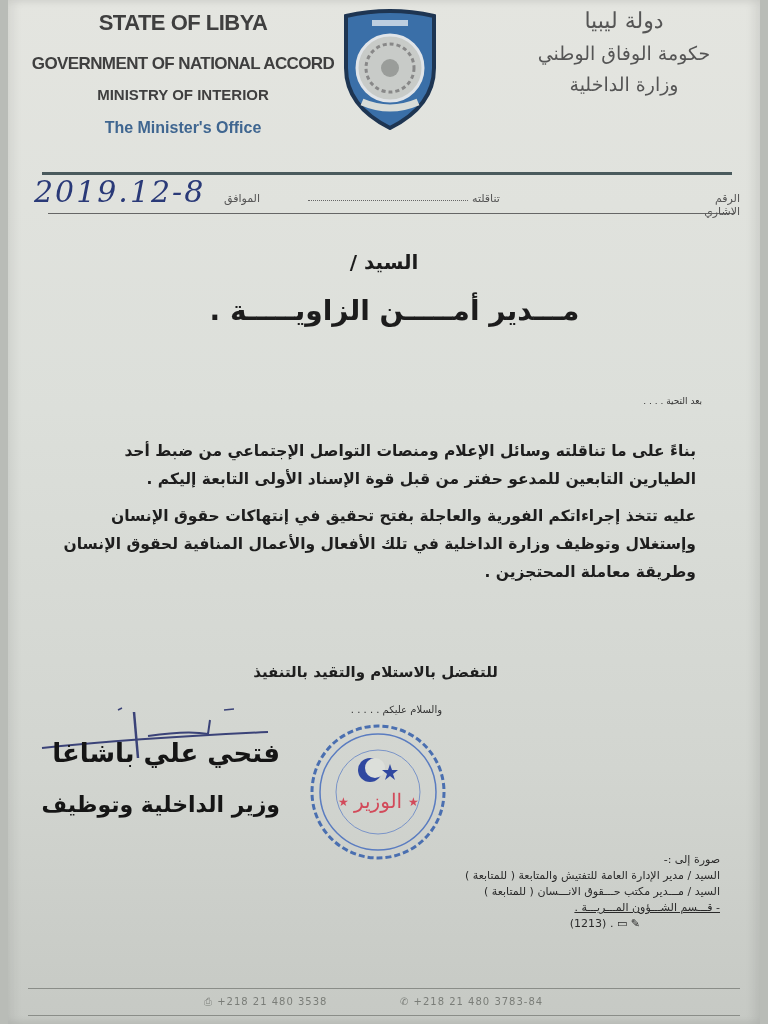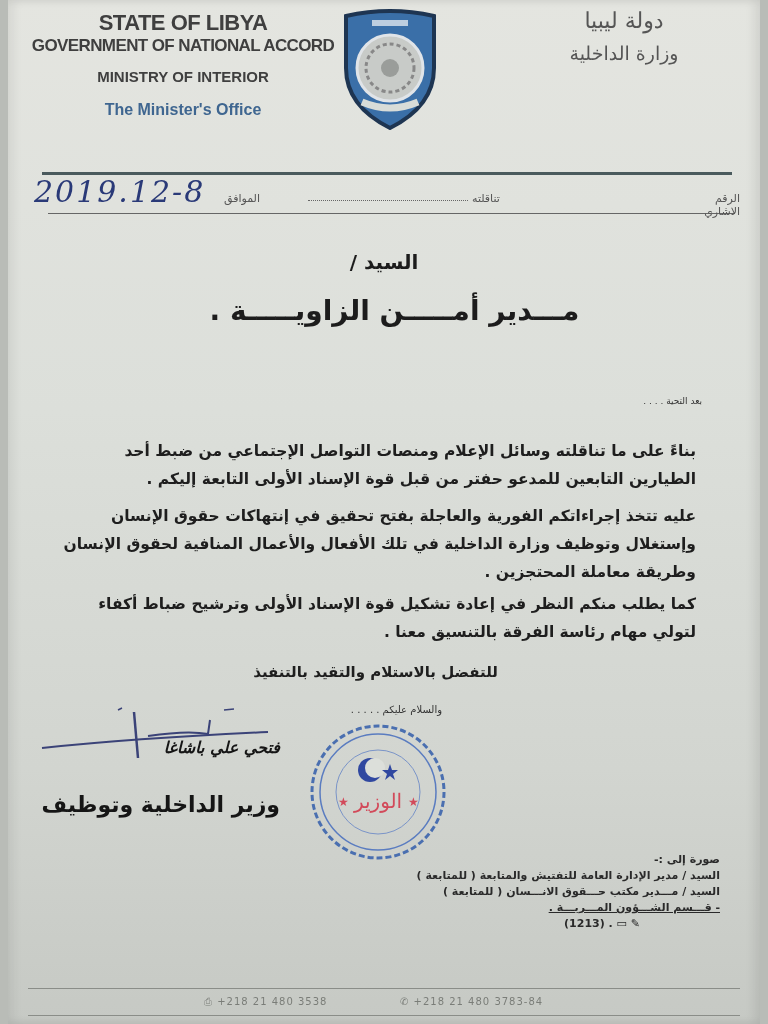--- a/index.html
+++ b/index.html
@@ -9,21 +9,21 @@
     font-family: "DejaVu Sans", sans-serif;
     position: relative;
   }
   .paper {
     position: absolute; left: 8px; top: 0; width: 752px; height: 1024px;
     background: linear-gradient(180deg, #e4e5e0 0%, #dcdfda 40%, #d2d5d0 75%, #c6c9c4 100%);
     box-shadow: inset -6px 0 10px rgba(0,0,0,0.08), inset 6px 0 10px rgba(0,0,0,0.06);
   }
   .en-head { position: absolute; left: 20px; top: 6px; width: 310px; text-align: center; color: #3f3f3f; }
   .en-title { font-family: "Liberation Sans", sans-serif; font-weight: bold; font-size: 22px; letter-spacing: -0.5px; margin-top: 4px; }
-  .en-gov { font-family: "Liberation Sans", sans-serif; font-weight: bold; font-size: 17px; letter-spacing: -0.6px; }
+  .en-gov { font-family: "Liberation Sans", sans-serif; font-weight: bold; font-size: 17px; letter-spacing: -0.6px; margin-top: 18px; }
   .en-min { font-family: "Liberation Sans", sans-serif; font-weight: bold; font-size: 15px; margin-top: 12px; }
   .en-office { font-family: "Liberation Sans", sans-serif; font-weight: bold; font-size: 16px; color: #3f6690; margin-top: 16px; }
 
   .emblem { position: absolute; left: 330px; top: 6px; width: 104px; height: 124px; }
 
   .ar-head { position: absolute; right: 36px; top: 8px; width: 200px; text-align: center; color: #555; direction: rtl; font-family: "DejaVu Serif", serif; }
   .ar-head div { font-size: 19px; line-height: 1.2; margin-bottom: 8px; }
   .ar-head .l1 { font-size: 22px; }
 
   .rule-top { position: absolute; left: 34px; right: 28px; top: 172px; height: 3px; background: #4a5a5d; }
@@ -38,26 +38,26 @@
 
   .greet { position: absolute; right: 58px; top: 396px; font-size: 9px; color: #333; direction: rtl; }
   .body-text { position: absolute; left: 50px; right: 64px; direction: rtl; text-align: right; font-size: 15.5px; color: #1e1e1e; line-height: 28px; font-weight: bold; }
   .p1 { top: 437px; }
   .p2 { top: 502px; }
   .p3 { top: 590px; }
   .p-lead { font-weight: 900; }
 
   .closing { position: absolute; right: 262px; top: 663px; direction: rtl; font-weight: bold; font-size: 15px; color: #1e1e1e; }
   .salaam { position: absolute; right: 318px; top: 704px; direction: rtl; font-size: 10px; color: #333; }
-  .sig-name { position: absolute; right: 480px; top: 738px; direction: rtl; font-weight: 900; font-size: 16px; color: #151515; font-style: italic; }
+  .sig-name { position: absolute; right: 480px; top: 738px; direction: rtl; font-weight: 900; font-size: 26px; color: #151515; }
   .sig-title { position: absolute; right: 480px; top: 792px; direction: rtl; font-weight: 900; font-size: 22px; color: #151515; }
   .signature { position: absolute; left: 30px; top: 700px; width: 240px; height: 60px; }
   .stamp { position: absolute; left: 300px; top: 722px; width: 140px; height: 140px; }
 
-  .cc { position: absolute; right: 40px; top: 852px; direction: rtl; text-align: right; font-size: 11px; color: #2a2a2a; font-weight: bold; line-height: 16px; width: 320px; }
+  .cc { position: absolute; right: 40px; top: 852px; direction: rtl; text-align: right; font-size: 11px; color: #2a2a2a; font-weight: normal; line-height: 16px; width: 320px; }
   .cc .u { text-decoration: underline; }
   .cc .ref { direction: ltr; text-align: right; margin-right: 80px; }
 
   .foot-rule1 { position: absolute; left: 20px; right: 20px; top: 988px; border-top: 1px solid #8a8d88; }
   .foot-rule2 { position: absolute; left: 20px; right: 20px; top: 1015px; border-top: 1px solid #8a8d88; }
   .foot { position: absolute; top: 996px; font-size: 10px; color: #7a7d78; letter-spacing: 1px; }
 </style>
 </head>
 <body>
 
@@ -74,20 +74,21 @@
     <path d="M8 10 Q52 0 96 10 L96 62 Q96 100 52 122 Q8 100 8 62 Z" fill="#3a6fa8" stroke="#1e3552" stroke-width="4"></path>
     <rect x="34" y="14" width="36" height="6" fill="#dfe6ee" opacity="0.8"></rect>
     <circle cx="52" cy="62" r="33" fill="#c8cbc8" stroke="#e0e4e8" stroke-width="3"></circle>
     <circle cx="52" cy="62" r="24" fill="none" stroke="#888" stroke-width="3" stroke-dasharray="4 3"></circle>
     <circle cx="52" cy="62" r="9" fill="#9a9d9a"></circle>
     <path d="M24 96 Q52 108 80 96" stroke="#d8dcd8" stroke-width="7" fill="none"></path>
   </svg>
 
   <div class="ar-head">
     <div class="l1">دولة ليبيا</div>
+    <div>حكومة الوفاق الوطني</div>
     <div>وزارة الداخلية</div>
   </div>
 
   <div class="rule-top"></div>
 
   <div class="ref-row">
     <div class="ref-line"></div>
     <span class="hand" style="left:6px;">2019.12-8</span>
     <span class="lbl" style="left:196px;">الموافق</span>
     <span class="dots" style="left:280px; width:160px;"></span>
@@ -95,21 +96,20 @@
     <span class="lbl" style="left:660px;">الرقم الاشاري</span>
   </div>
 
   <div class="addr1">السيد /</div>
   <div class="addr2">مـــدير أمـــــن الزاويـــــة .</div>
 
   <div class="greet">بعد التحية . . . .</div>
 
   <div class="body-text p1"><span class="p-lead">بناءً</span><span> على ما تناقلته وسائل الإعلام ومنصات التواصل الإجتماعي من ضبط أحد الطيارين التابعين للمدعو حفتر من قبل قوة الإسناد الأولى التابعة إليكم .</span></div>
   <div class="body-text p2"><span class="p-lead">عليه</span><span> تتخذ إجراءاتكم الفورية والعاجلة بفتح تحقيق  في إنتهاكات حقوق الإنسان وإستغلال وتوظيف وزارة الداخلية  في تلك الأفعال والأعمال المنافية لحقوق الإنسان وطريقة معاملة المحتجزين .</span></div>
-  <div class="body-text p3"><span class="p-lead">كما</span><span> يطلب منكم النظر في إعادة تشكيل قوة الإسناد الأولى وترشيح ضباط أكفاء لتولي مهام رئاسة الفرقة بالتنسيق معنا .</span></div>
 
   <div class="closing">للتفضل بالاستلام والتقيد بالتنفيذ</div>
   <div class="salaam">والسلام عليكم . . . . .</div>
 
   <svg class="signature" viewBox="0 0 240 60">
     <path d="M4 48 Q100 38 230 32" stroke="#3b4378" stroke-width="2" fill="none"></path>
     <path d="M96 12 L100 58" stroke="#3b4378" stroke-width="2.5" fill="none"></path>
     <path d="M110 36 Q150 30 170 34 L172 20" stroke="#3b4378" stroke-width="2" fill="none"></path>
     <path d="M80 10 L84 8 M186 10 L196 9" stroke="#3b4378" stroke-width="1.5" fill="none"></path>
   </svg>

